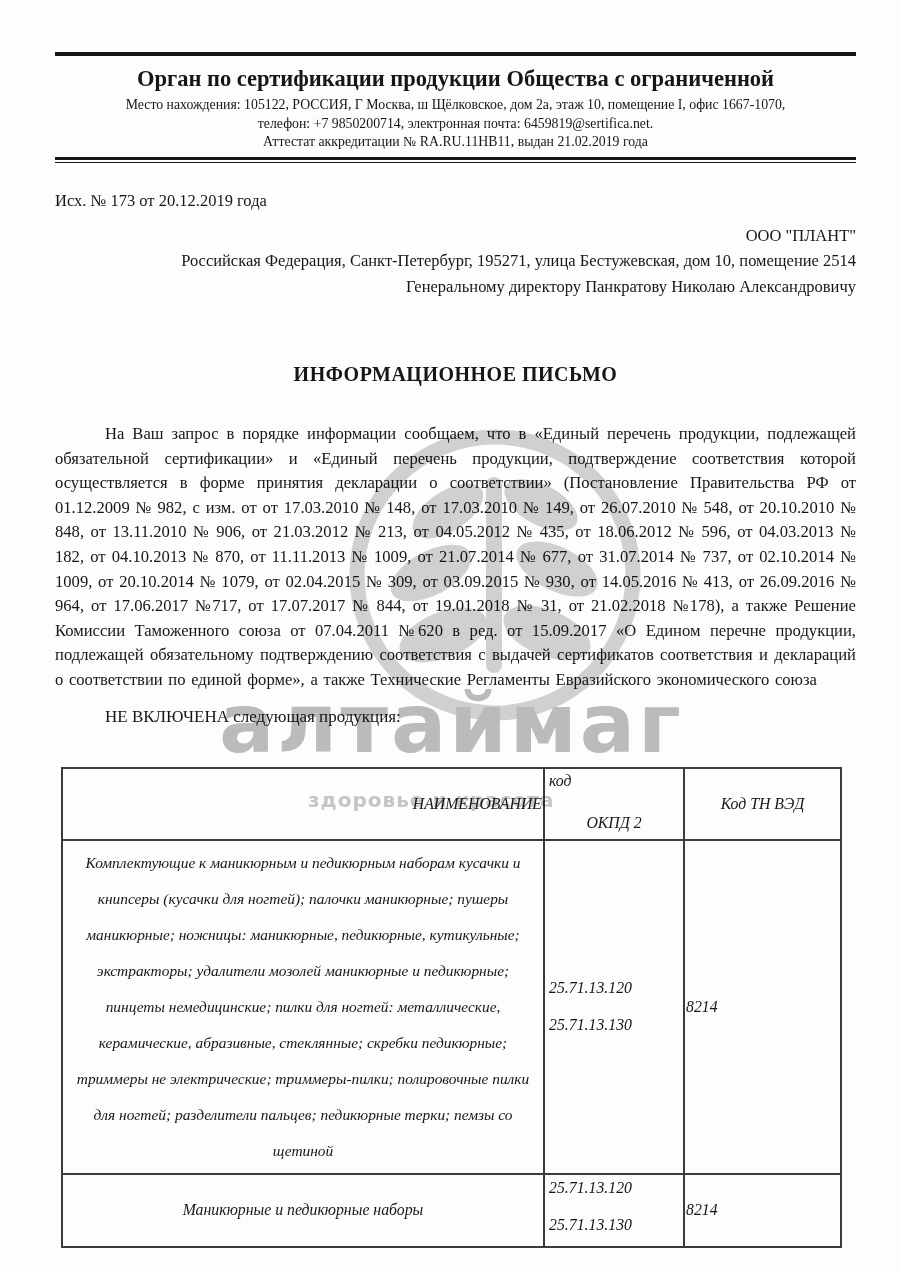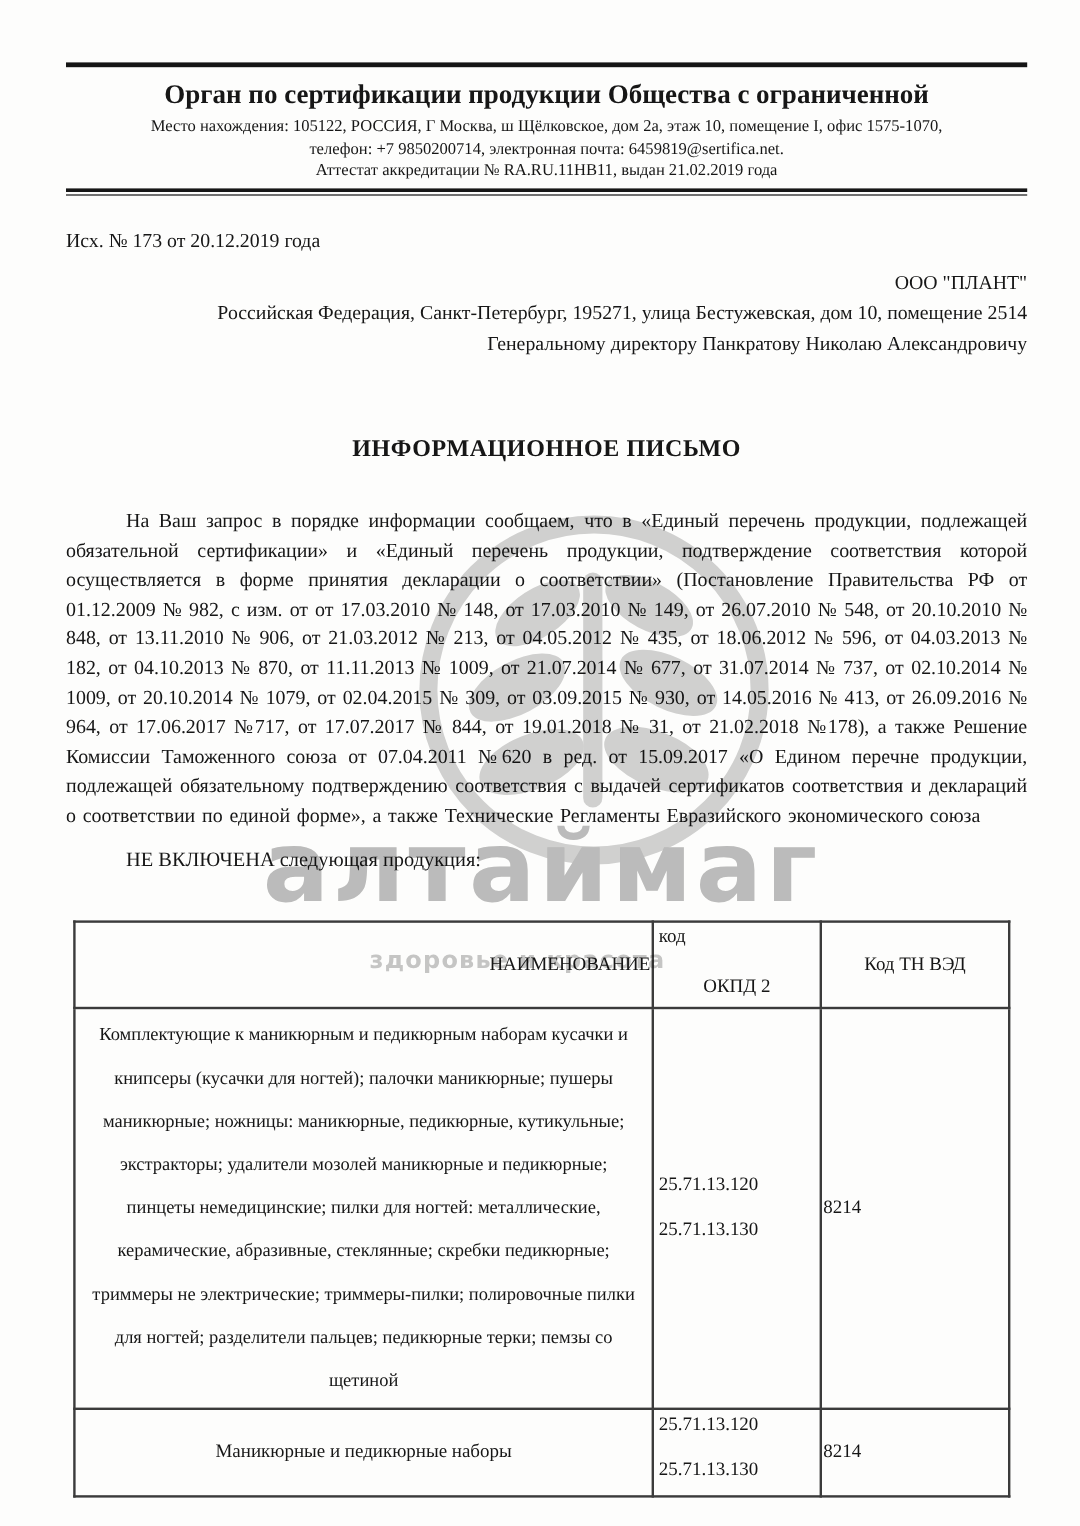--- a/index.html
+++ b/index.html
@@ -28,20 +28,21 @@
   .body-par { margin:36px 0 0 0; font-size:16.6px; line-height:24.6px;
               text-align:justify; text-indent:50px; word-spacing:1.5px; }
   .not-included { margin:14px 0 0 0; font-size:17px; text-indent:50px; }
 
   
   table.products { margin-top:40px; margin-left:6px; width:779px;
                    border-collapse:collapse; table-layout:fixed; }
   table.products th, table.products td {
     border:2px solid #3b3b3b; font-weight:normal; font-size:15.8px;
     overflow:hidden;
+    font-style:italic;
   }
   col.c-name  { width:482px; }
   col.c-okpd  { width:140px; }
   col.c-tnved { width:157px; }
 
   tr.hdr { height:72px; }
   th.h-name  { font-weight:bold; text-align:right; font-size:15.5px;margin-top:12px; }
   th.h-okpd  { text-align:left; vertical-align:top; padding:3px 4px; }
   th.h-okpd .okpd-bottom { margin-top:24px;text-align:center; }
   th.h-tnved { text-align:center; }
@@ -71,21 +72,21 @@
 <body>
 
 <div class="page">
 
   <div class="content">
 
     <div class="top-rule"></div>
     <div class="org-name">
       <span>Орган по сертификации продукции Общества с ограниченной</span><br>
     </div>
-    <div class="lh-line">Место нахождения: 105122, РОССИЯ, Г Москва, ш Щёлковское, дом 2а, этаж 10, помещение I, офис 1575-1070,</div>
+    <div class="lh-line">Место нахождения: 105122, РОССИЯ, Г Москва, ш Щёлковское, дом 2а, этаж 10, помещение I, офис 1667-1070,</div>
     <div class="lh-line">телефон: +7 9850200714, электронная почта: 6459819@sertifica.net.</div>
     <div class="lh-line">Аттестат аккредитации № RA.RU.11HB11, выдан 21.02.2019 года</div>
     <div class="double-rule"></div>
 
     <div class="ref">Исх. № 173 от 20.12.2019 года</div>
 
     <div class="addressee">
       <div>ООО "ПЛАНТ"</div>
       <div>Российская Федерация, Санкт-Петербург, 195271, улица Бестужевская, дом 10, помещение 2514</div>
       <div>Генеральному директору Панкратову Николаю Александровичу</div>

